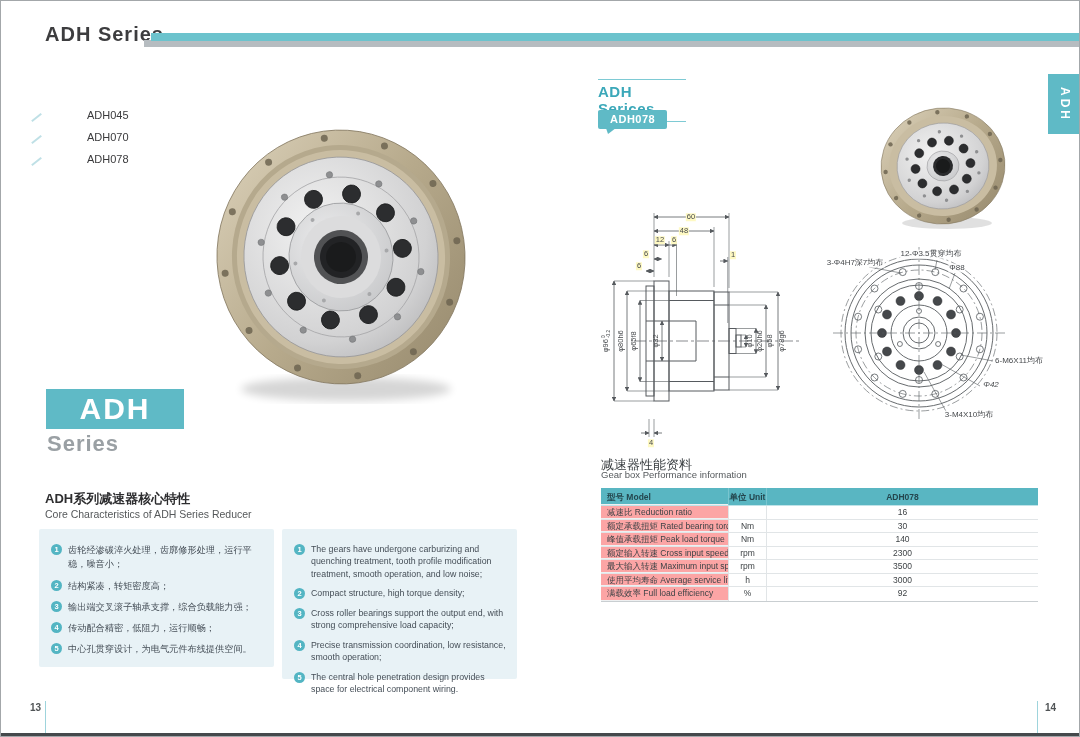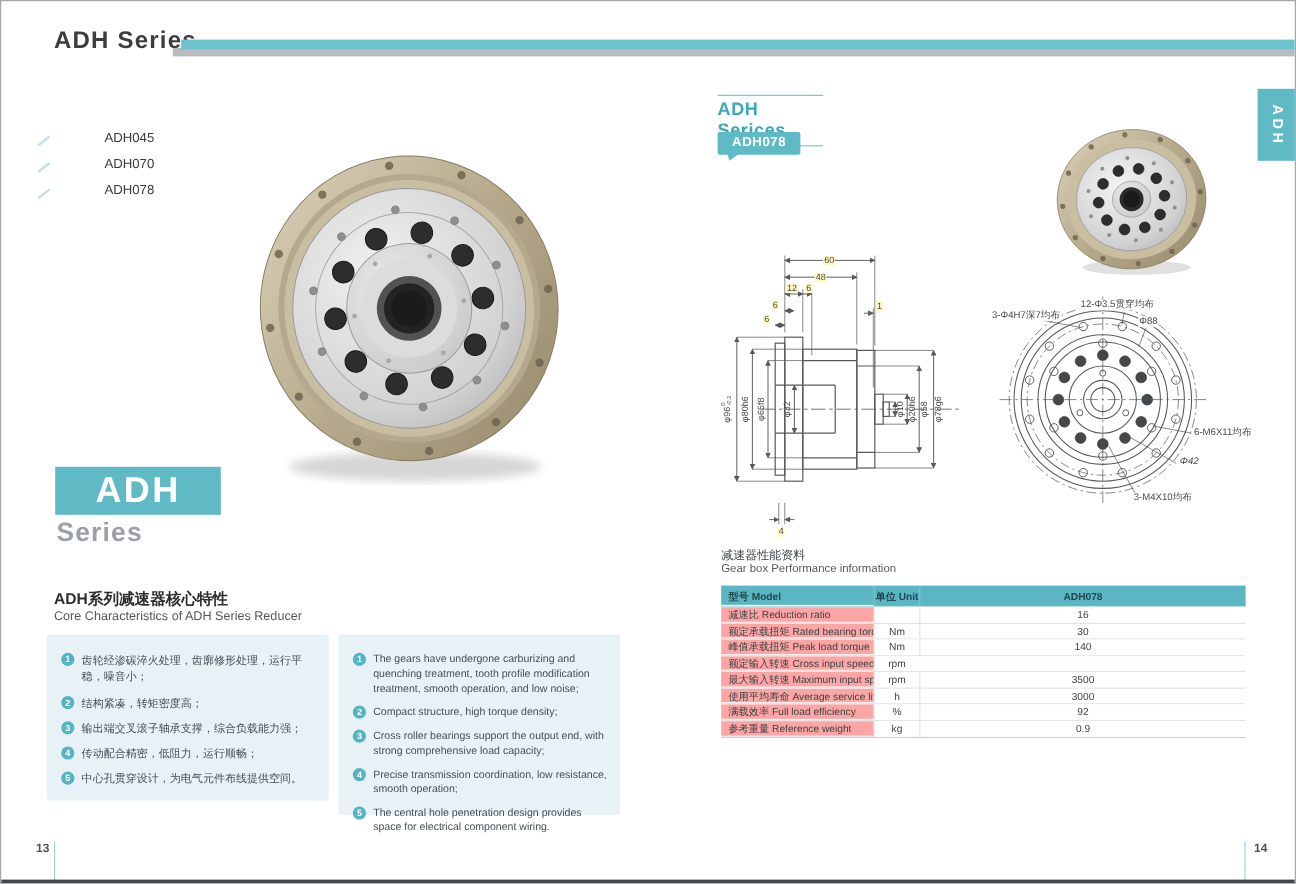--- a/index.html
+++ b/index.html
@@ -55,21 +55,21 @@
   
   .drawing{position:absolute;}
   #section-view{left:595px;top:200px;width:225px;height:252px;}
   #front-view{left:820px;top:232px;width:256px;height:215px;}
   .dlab{position:absolute;transform:translate(-50%,-50%);font-size:7.5px;color:#46494c;background:#fef9c3;padding:0 1px;line-height:1;white-space:nowrap;}
   .vlab{position:absolute;transform:translate(-50%,-50%) rotate(-90deg);font-size:7.5px;color:#46494c;line-height:1;white-space:nowrap;display:flex;align-items:center;}
   .flab{position:absolute;transform:translate(-50%,-50%);font-size:8px;color:#46494c;background:rgba(255,255,255,.85);padding:0 1px;line-height:1.1;white-space:nowrap;}
   .tolstack{display:inline-flex;flex-direction:column;font-size:4.8px;line-height:1.05;margin-left:1px;}
 
   
-  .tbl-title-zh{position:absolute;left:600px;top:455px;font-size:10px;color:#3a3f42;}
+  .tbl-title-zh{position:absolute;left:600px;top:455px;font-size:13px;color:#3a3f42;}
   .tbl-title-en{position:absolute;left:600px;top:468px;font-size:9.5px;color:#55595c;}
   .perf-table{position:absolute;left:600px;top:487px;width:437px;font-size:8.5px;color:#3e4346;border-bottom:1px solid #c9ced1;}
   .tr{display:grid;grid-template-columns:127px 38px 1fr;height:13.5px;line-height:13.5px;background:#fff;border-bottom:1px solid #e1e5e7;}
   .tr:last-child{border-bottom:none;}
   .td{overflow:hidden;white-space:nowrap;}
   .td.label{background:#fca5a5;padding-left:6px;border-bottom:1px solid #eef0f1;}
   .td.unit,.td.value{text-align:center;border-left:1px solid #e1e5e7;}
   .tr.th{height:18px;line-height:18px;background:#59b6c2;border-bottom:1px solid #bfe3e8;}
   .tr.th .td{background:transparent;color:#24464e;font-weight:bold;border-left-color:#79c5cf;}
   .tr.th .label{padding-left:6px;}
@@ -471,40 +471,36 @@
       <div class="td value">30</div>
     </div>
     <div class="tr">
       <div class="td label">峰值承载扭矩 Peak load torque</div>
       <div class="td unit">Nm</div>
       <div class="td value">140</div>
     </div>
     <div class="tr">
       <div class="td label">额定输入转速 Cross input speed</div>
       <div class="td unit">rpm</div>
+      <div class="td value">2300</div>
     </div>
     <div class="tr">
       <div class="td label">最大输入转速 Maximum input speed</div>
       <div class="td unit">rpm</div>
       <div class="td value">3500</div>
     </div>
     <div class="tr">
       <div class="td label">使用平均寿命 Average service life</div>
       <div class="td unit">h</div>
       <div class="td value">3000</div>
     </div>
     <div class="tr">
       <div class="td label">满载效率 Full load efficiency</div>
       <div class="td unit">%</div>
       <div class="td value">92</div>
-    </div>
-    <div class="tr">
-      <div class="td label">参考重量 Reference weight</div>
-      <div class="td unit">kg</div>
-      <div class="td value">0.9</div>
     </div>
   </div>
 
   <div id="pageno-left" class="pageno">13</div>
   <div id="vline-left" class="vline"></div>
   <div id="pageno-right" class="pageno">14</div>
   <div id="vline-right" class="vline"></div>
 
   <div class="bottom-edge"></div>
 </div>

